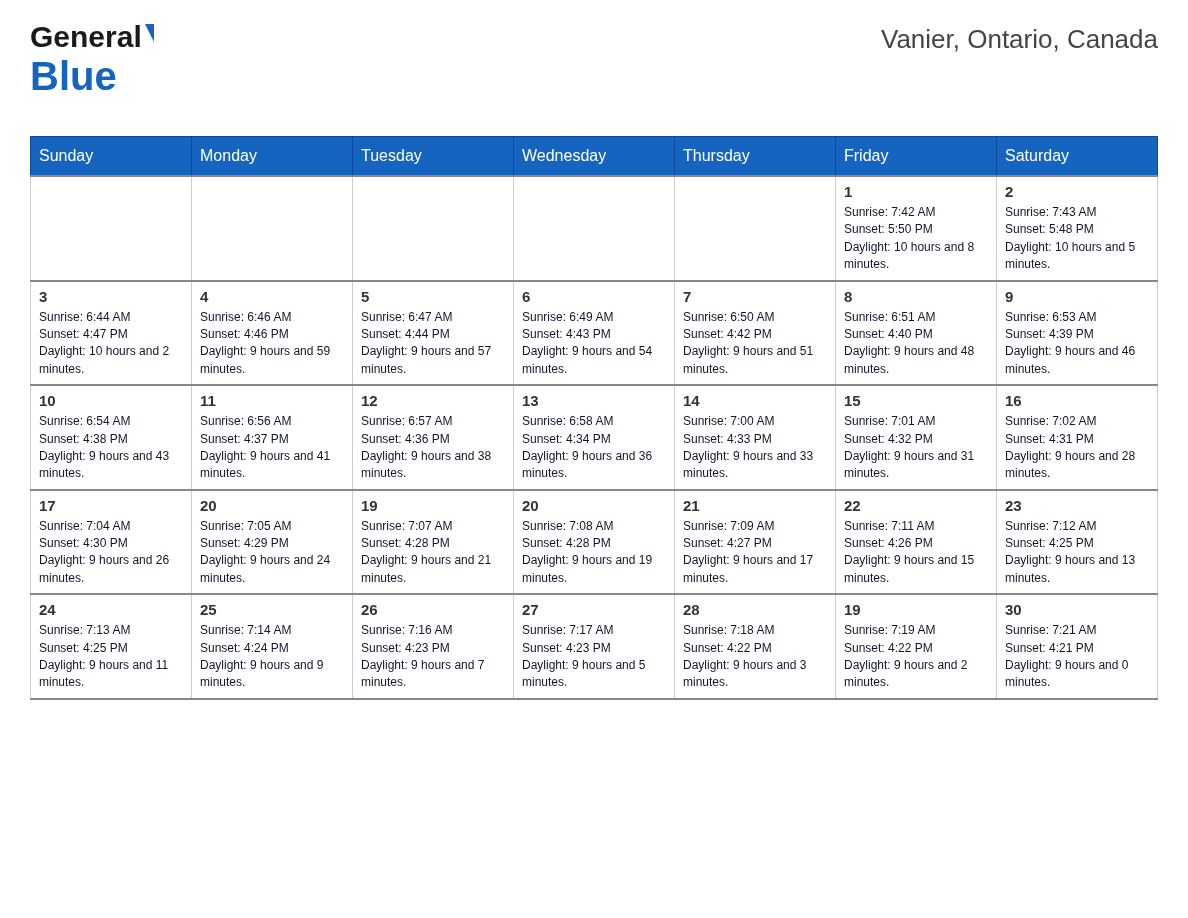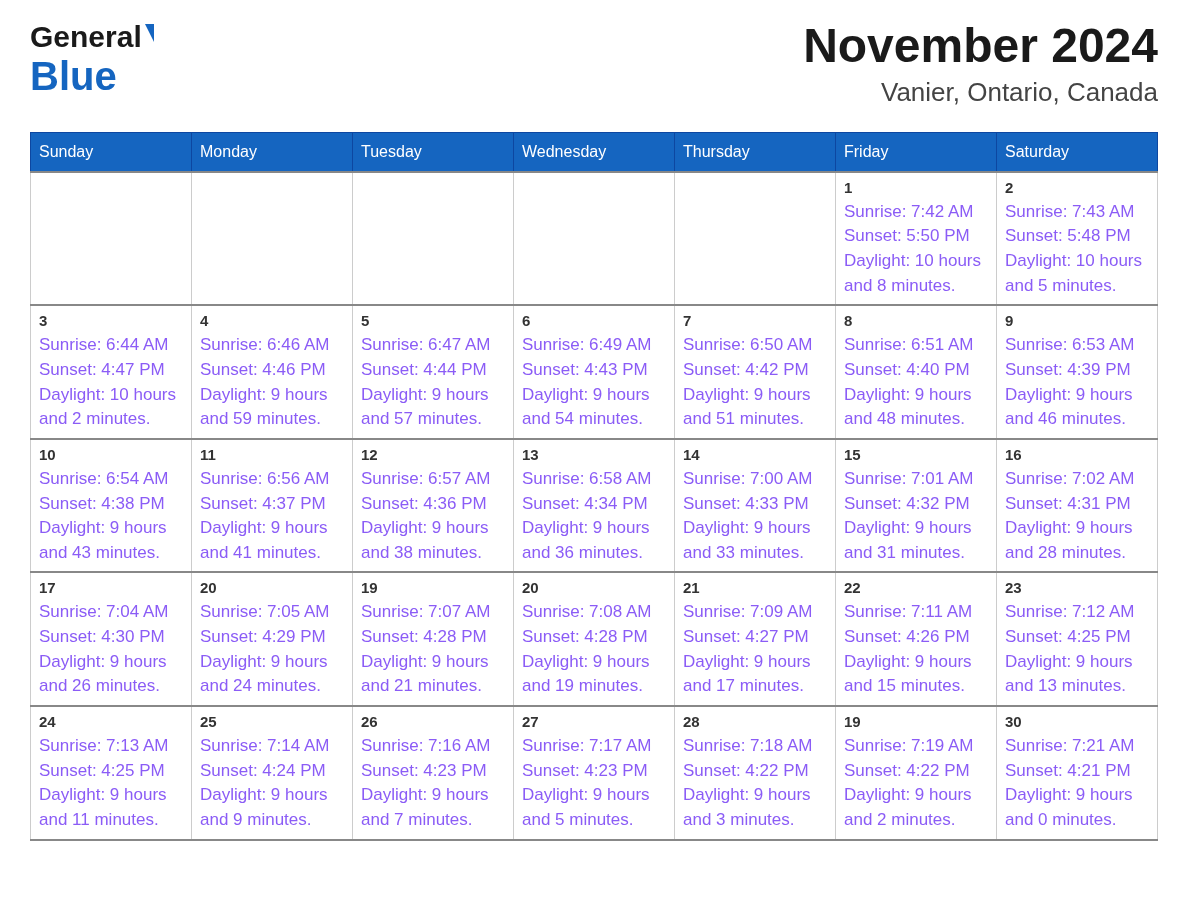--- a/index.html
+++ b/index.html
@@ -8,21 +8,21 @@
       background: #fff;
       color: #333;
       width: 1188px;
       min-height: 918px;
       padding: 20px 30px;
     }
     .header {
       display: flex;
       justify-content: space-between;
       align-items: flex-start;
-      margin-bottom: 24px;
+      margin-bottom: 37px;
     }
     .logo {
       display: flex;
       flex-direction: column;
       align-items: flex-start;
     }
     .title-block {
       text-align: right;
     }
     .month-year {
@@ -64,23 +64,23 @@
       border-bottom: 2px solid #888;
       padding-left: 11px;
     }
     .day-number {
       font-size: 15px;
       font-weight: bold;
       margin-bottom: 4px;
       display: block;
     }
     .day-info {
-      font-size: 17px;
+      font-size: 12px;
       line-height: 1.45;
-      color: #8b5cf6;
+      color: #0f172a;
     }
     .empty-cell {
       background: #f5f5f5;
     }
     .logo-row {
       display: flex;
       align-items: center;
     }
     .logo-text-general {
       font-size: 30px;
@@ -112,21 +112,20 @@
   <div class="logo">
     <div class="logo-row">
       <span class="logo-text-general">General</span>
       <span class="logo-arrow"></span>
     </div>
     <div>
       <span class="logo-text-blue">Blue</span>
     </div>
   </div>
   <div class="title-block">
-    <div class="month-year">November 2024</div>
     <div class="location">Vanier, Ontario, Canada</div>
   </div>
 </div>
 
 <table class="calendar">
   <thead>
     <tr>
     <th>Sunday</th>
         <th>Monday</th>
         <th>Tuesday</th>

